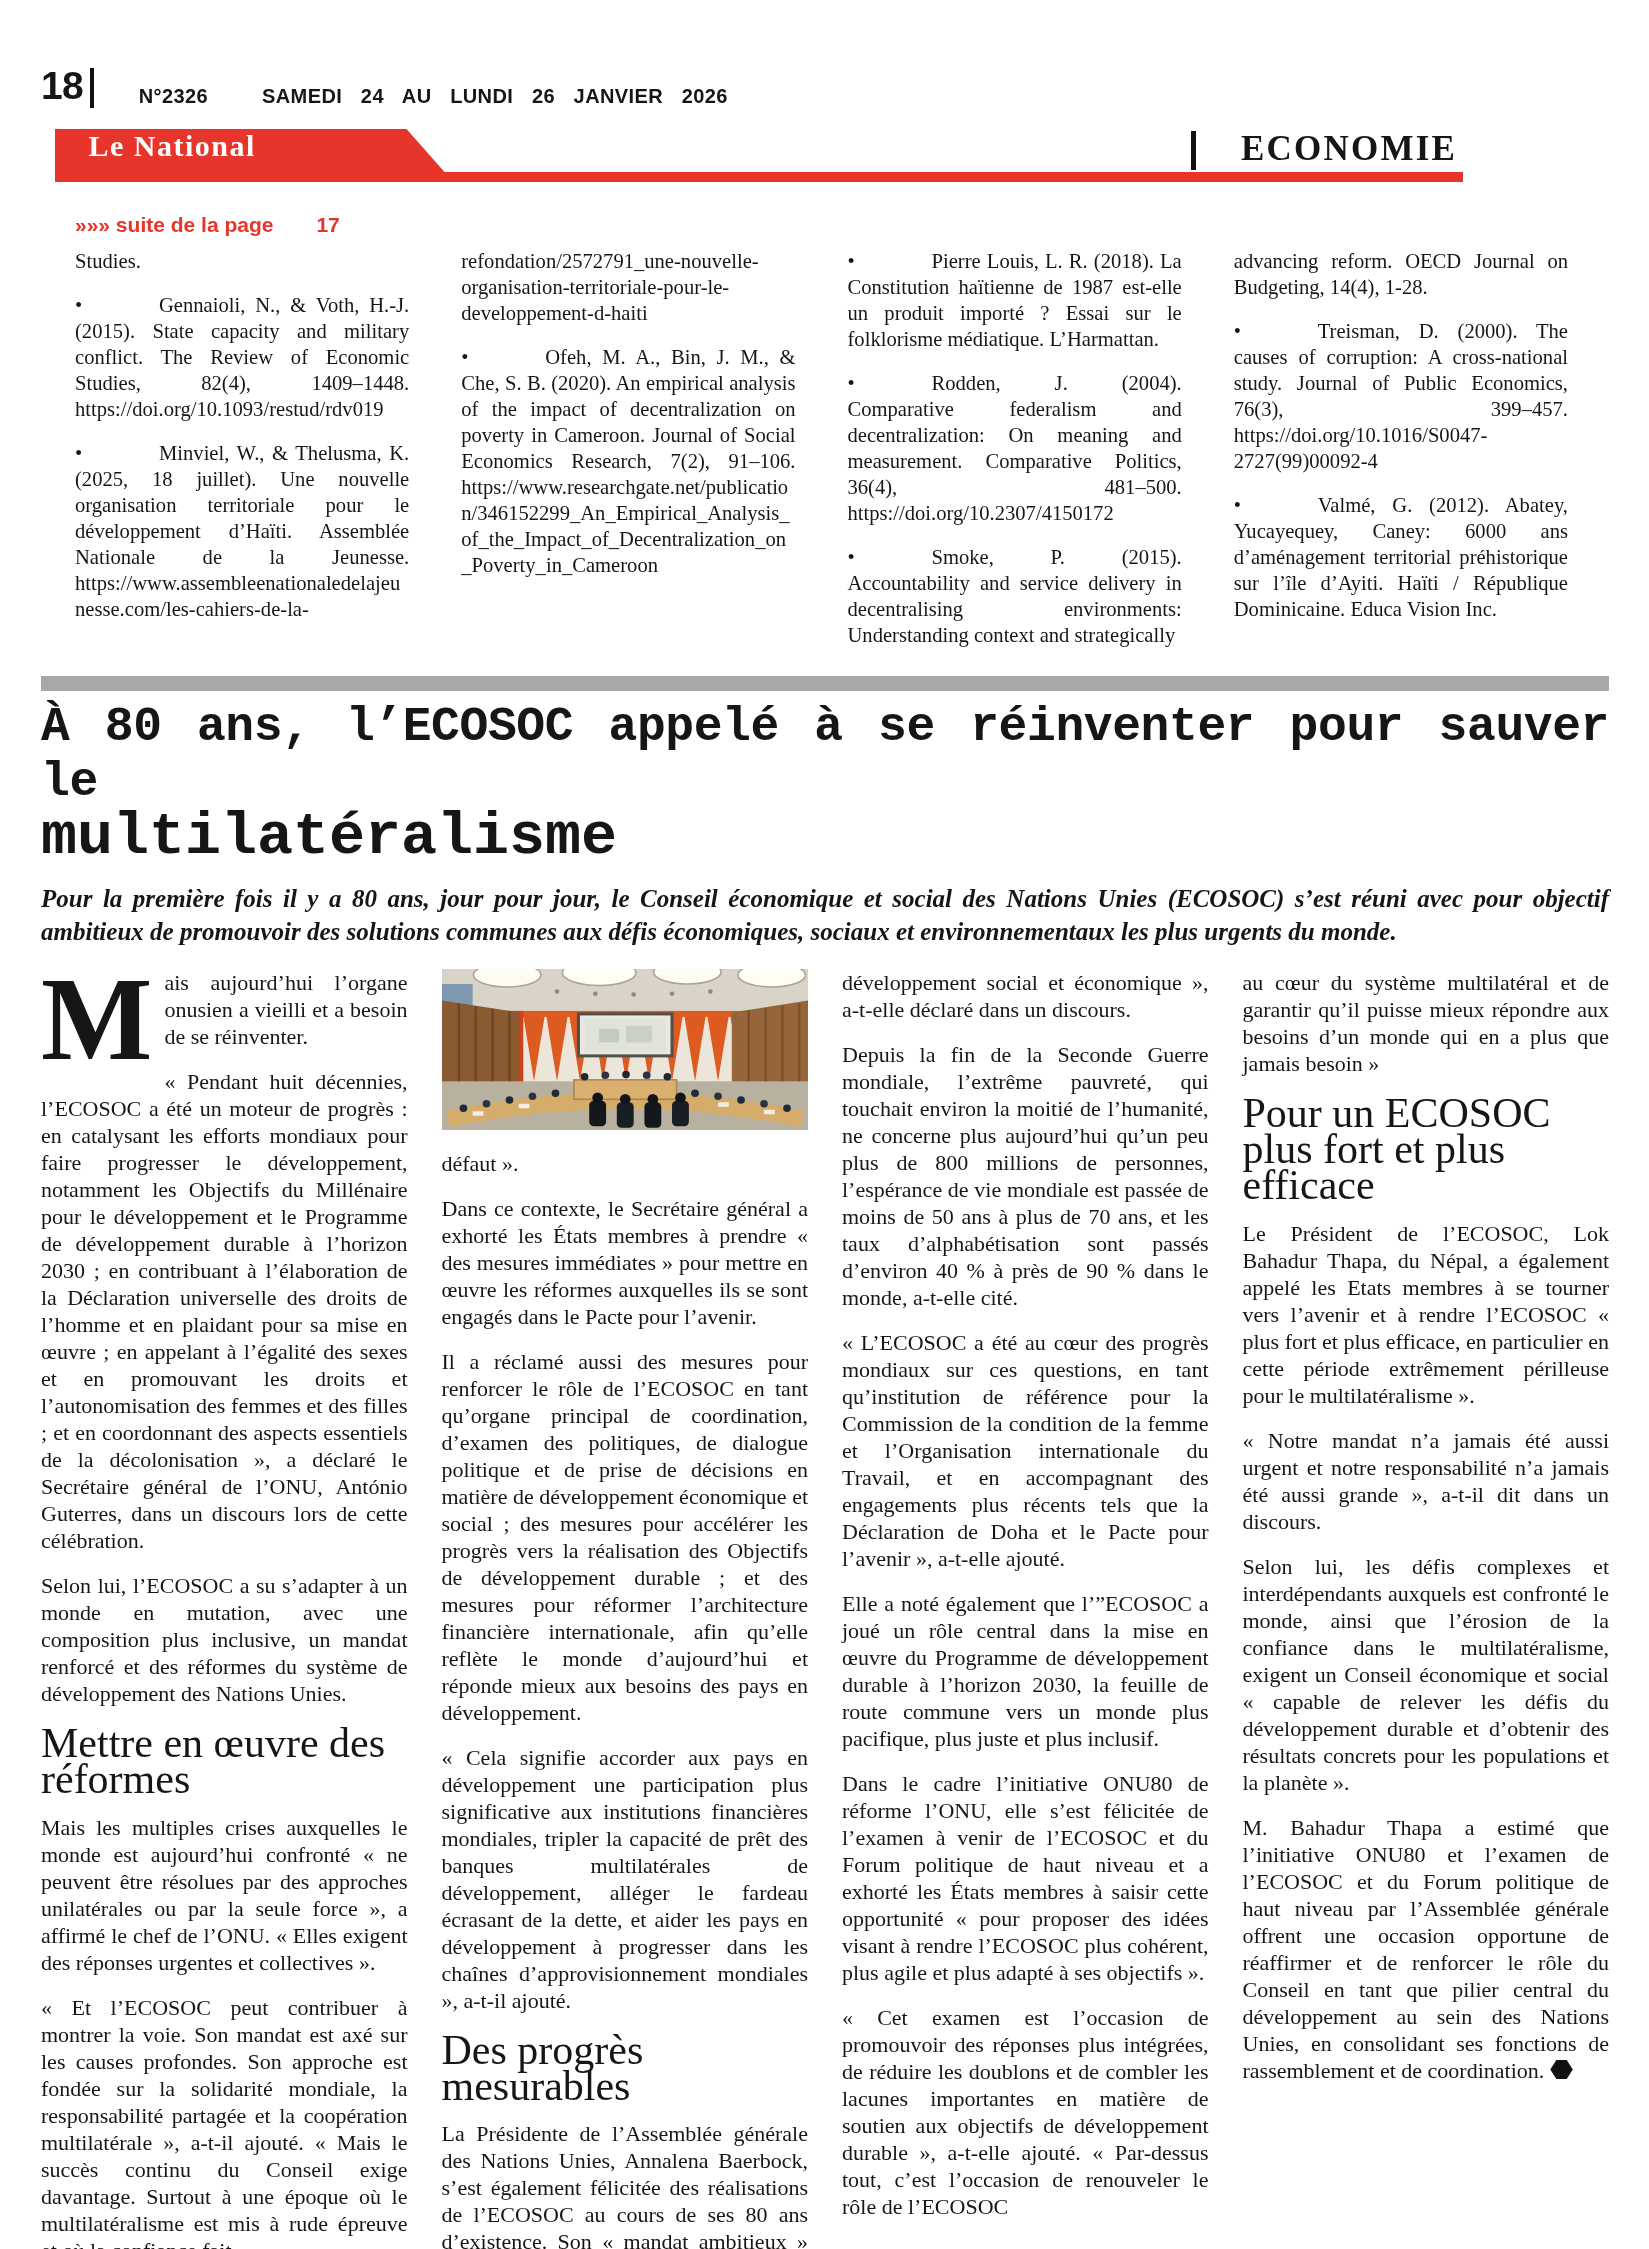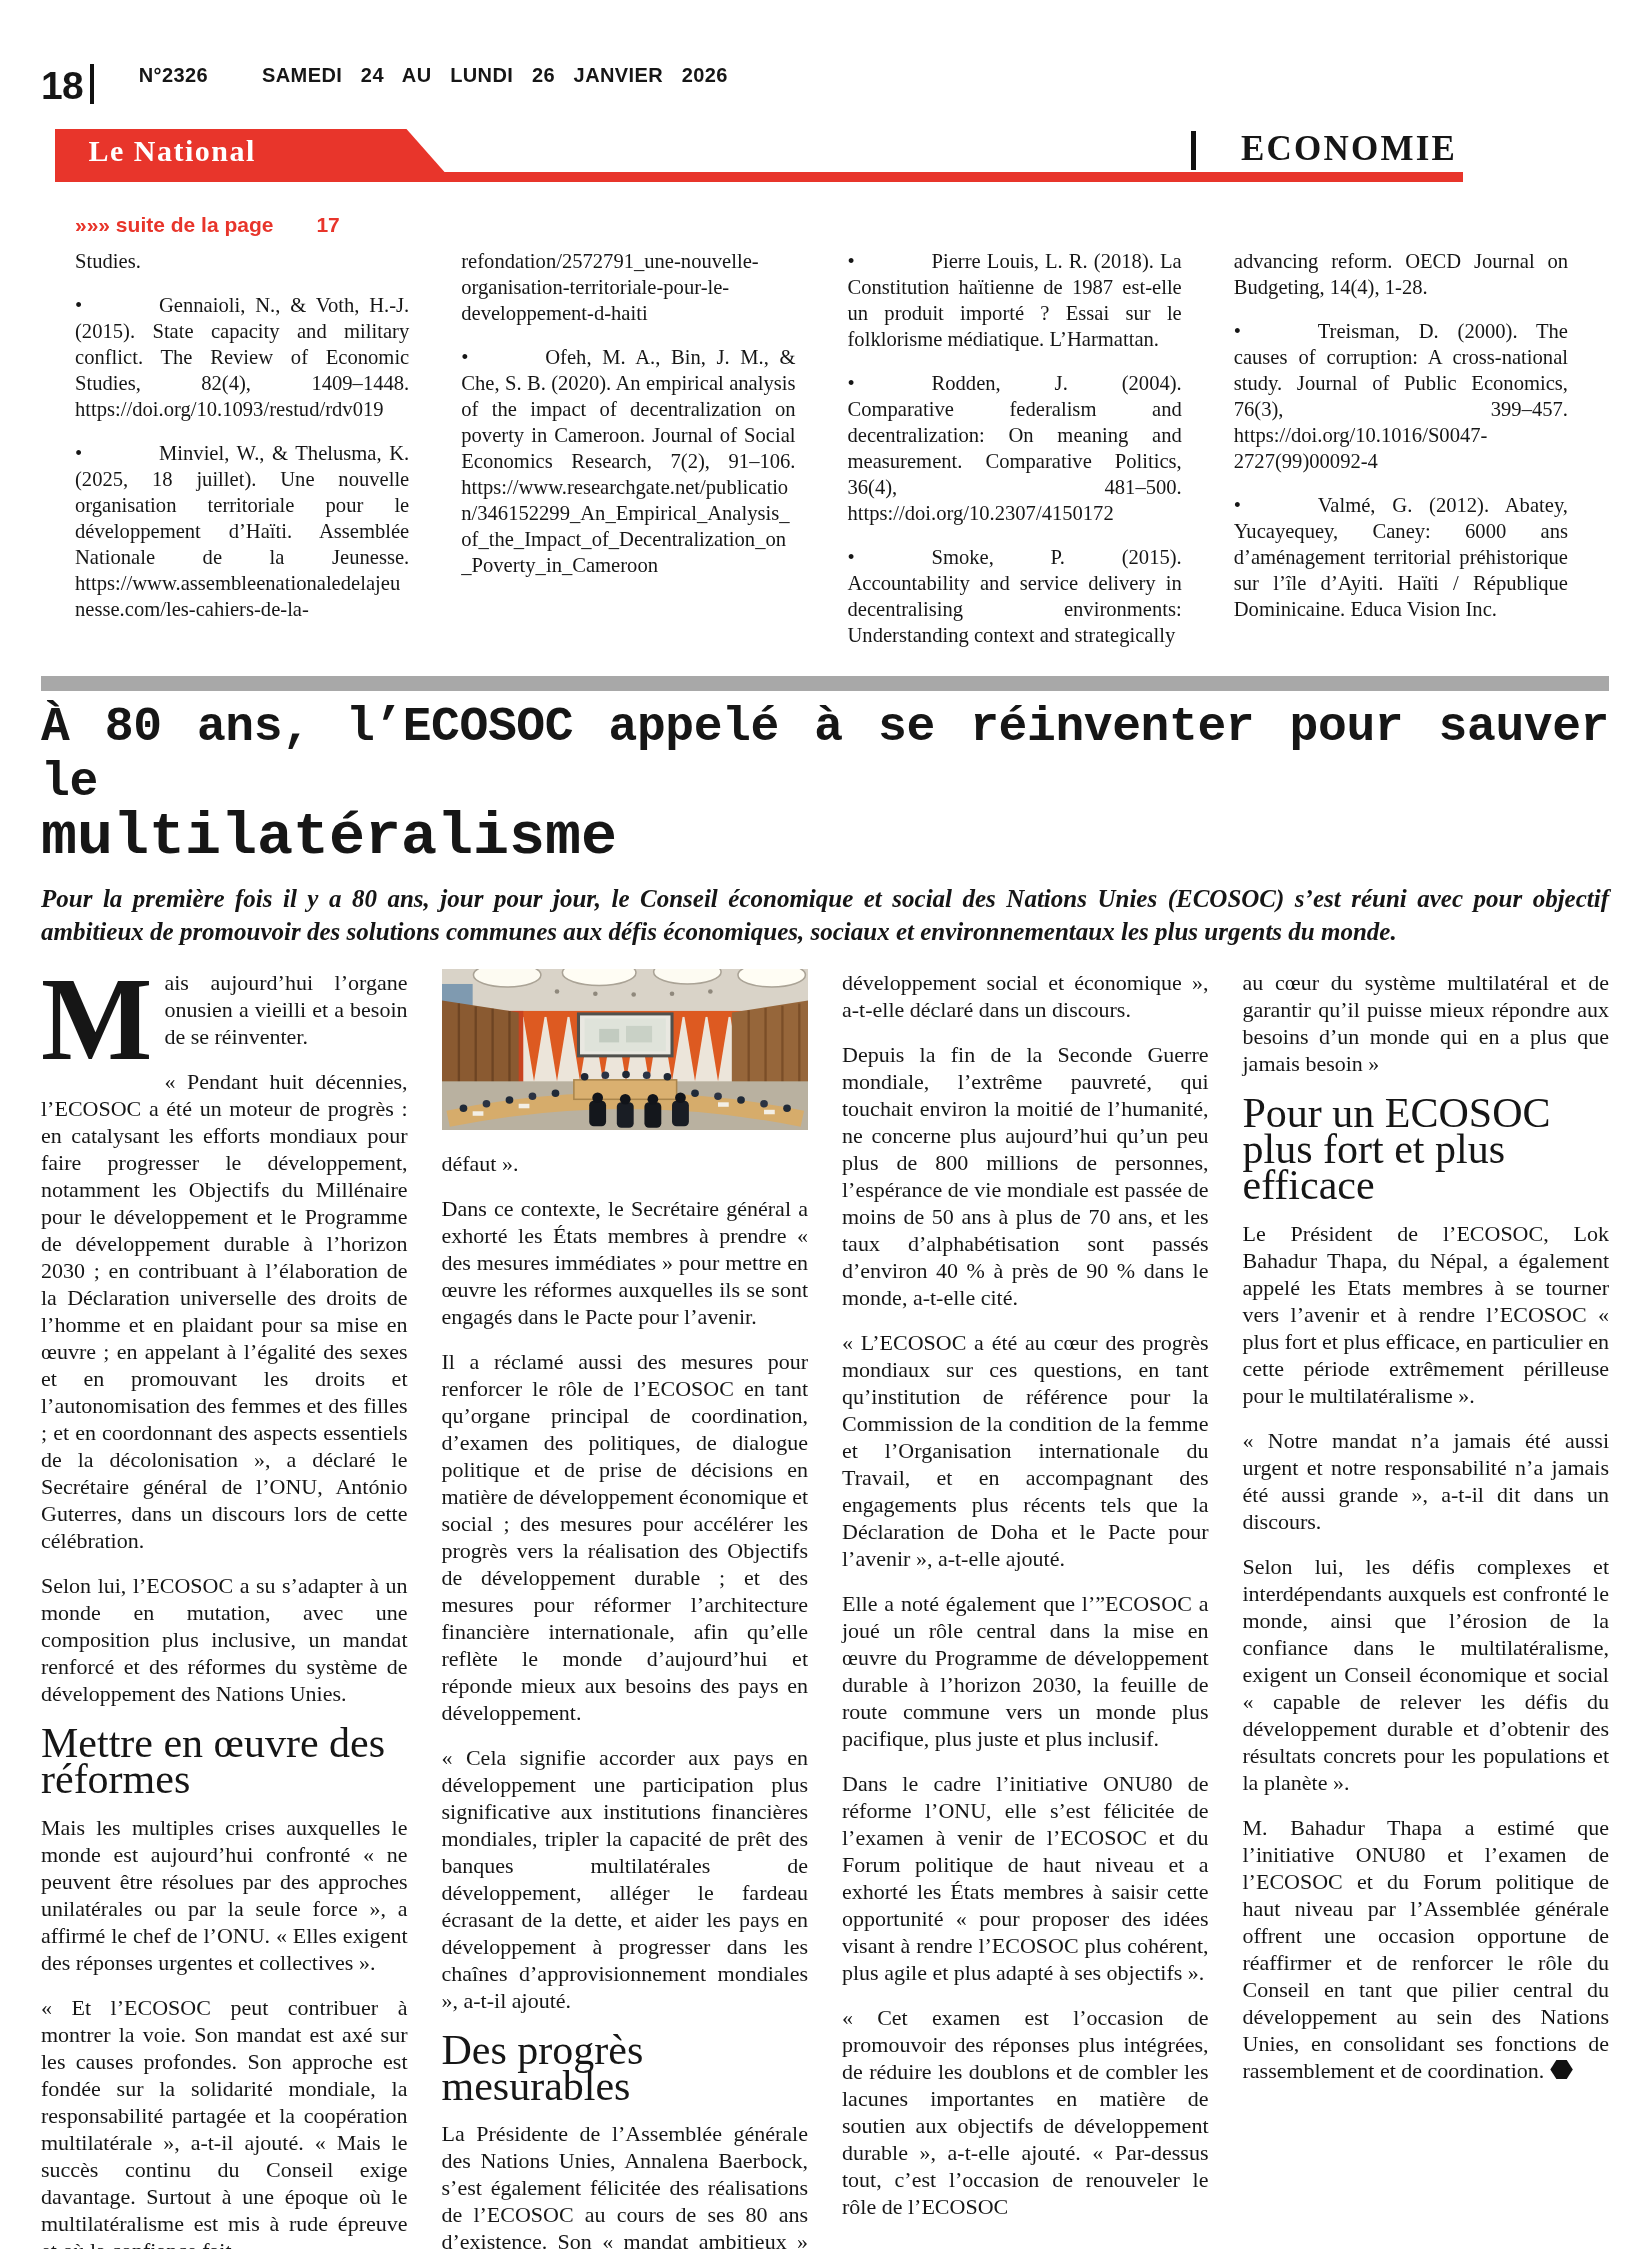--- a/index.html
+++ b/index.html
@@ -1,28 +1,28 @@
 <!DOCTYPE html>
 <html style="font-size:12px"><head>
 <meta charset="utf-8">
 <style>
   :root{ --red:#e8352b; --ink:#161616; --gray:#a8a8a8; }
   html,body{margin:0;padding:0;background:#e9e9e9;}
   .page{position:relative;width:1650px;height:2250px;background:#ffffff;overflow:hidden;
         box-sizing:border-box;padding:0 41px;color:var(--ink);
         font-family:"Liberation Serif",serif;}
   
-  .folio-row{padding-top:64px;display:flex;align-items:flex-start;font-family:"Liberation Sans",sans-serif;}
+  .folio-row{padding-top:64px;display:flex;align-items:flex-end;font-family:"Liberation Sans",sans-serif;}
   .pagenum{font-size:39px;font-weight:800;letter-spacing:-0.7px;}
   .folio-bar{width:3.7px;height:40px;background:#111;margin:0 10.5px 0 7.5px;display:inline-block;}
   .issue{font-size:20px;font-weight:700;margin-left:34px;letter-spacing:0.4px;}
   .dateline{font-size:20px;font-weight:700;margin-left:54px;word-spacing:12.7px;letter-spacing:0.4px;}
   .banner{position:relative;height:54px;margin-top:21px;}
   .banner-box{position:absolute;left:13.5px;top:0;width:390px;height:43px;background:var(--red);
-              clip-path:polygon(0 0,352px 0,390px 100%,0 100%);display:flex;align-items:center;}
+              clip-path:polygon(0 0,352px 0,390px 100%,0 100%);display:flex;align-items:flex-start;}
   .brand{color:#fff;font-size:30px;font-weight:700;padding-left:34px;letter-spacing:1.5px;}
   .banner-strip{position:absolute;left:13.5px;top:43px;height:9.7px;width:1408px;background:var(--red);}
   .section-bar{position:absolute;left:1150px;top:1.5px;width:4.5px;height:39px;background:#111;}
   .section{position:absolute;right:152px;top:0;font-size:35px;font-weight:700;letter-spacing:2.2px;}
   
   .suite{margin:30px 0 0 34px;font-family:"Liberation Sans",sans-serif;font-weight:700;
          font-size:21px;color:var(--red);}
   .suite-num{margin-left:43px;}
   .refs{margin:10.5px 41px 0 34px;display:grid;grid-template-columns:repeat(4,1fr);column-gap:52px;}
   .ref{font-size:20.6px;line-height:26px;text-align:justify;margin:0 0 18px;overflow-wrap:anywhere;}

